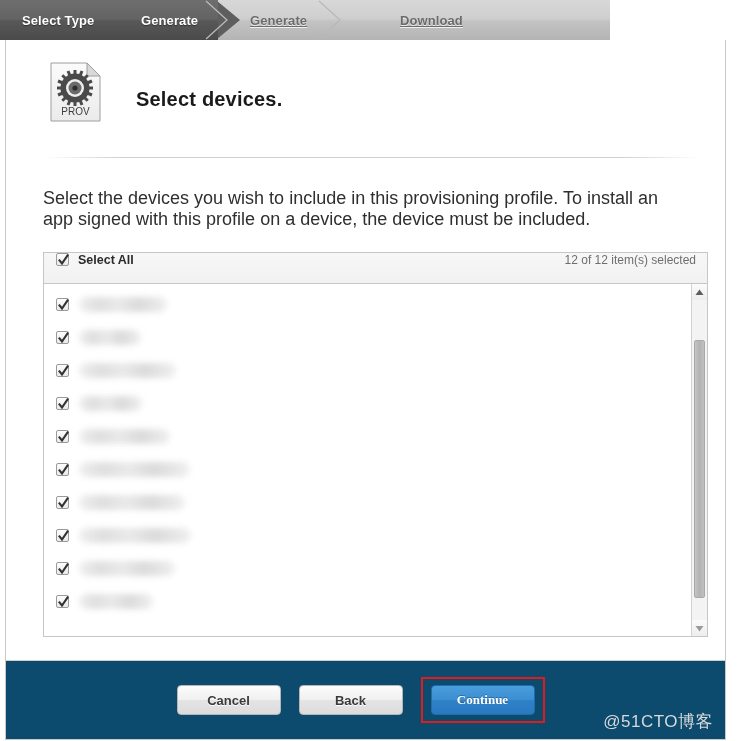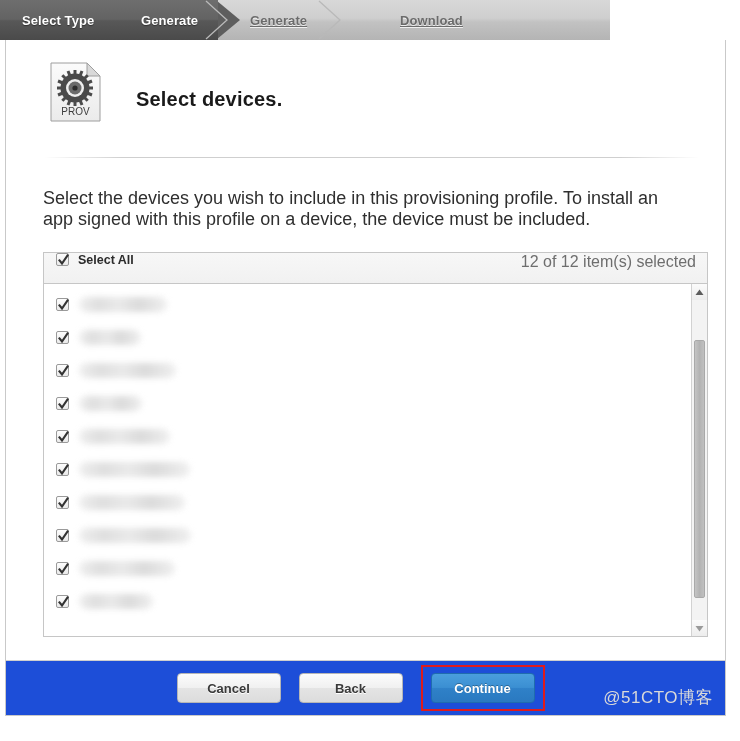--- a/index.html
+++ b/index.html
@@ -141,21 +141,21 @@
     box-sizing: border-box;
   }
   .select-all-label {
     font-size: 12.5px;
     font-weight: bold;
     color: #2b2b2b;
     margin-left: 9px;
   }
   .count-label {
     margin-left: auto;
-    font-size: 16px;
+    font-size: 12px;
     color: #6e6e6e;
   }
 
   .list-body {
     position: relative;
     height: 352px;
     overflow: hidden;
   }
   .rows {
     position: absolute;
@@ -222,22 +222,22 @@
     border-radius: 2px;
     box-sizing: border-box;
   }
 
   
   .footer {
     position: absolute;
     left: 5px;
     top: 660px;
     width: 721px;
-    height: 56px;
-    background: #1d4ed8;
+    height: 80px;
+    background: #0c4a6e;
     border: 1px solid #c9c9c9;
     border-top: 1px solid #cfcfcf;
     box-sizing: border-box;
   }
   .btn-group {
     position: absolute;
     left: 0; top: 0;
     width: 100%;
     height: 100%;
     display: flex;
@@ -263,20 +263,21 @@
     background: linear-gradient(to bottom, #fcfcfc 0%, #f0f0f0 50%, #e4e4e4 51%, #dcdcdc 100%);
     border: 1px solid #b6b6b6;
     color: #3a3a3a;
     text-shadow: 0 1px 0 #ffffff;
   }
   .btn.blue {
     background: linear-gradient(to bottom, #4a9edd 0%, #3b8fd2 48%, #2f81c8 52%, #2a79c0 100%);
     border: 1px solid #1f6cae;
     color: #ffffff;
     text-shadow: 0 -1px 0 rgba(0,0,0,.3);
+    font-family: Liberation Serif, serif;
   }
   .highlight-box {
     position: relative;
     border: 2px solid #e01b1b;
     padding: 6px 8px;
     display: flex;
     align-items: center;
     box-sizing: border-box;
   }
   .watermark {

